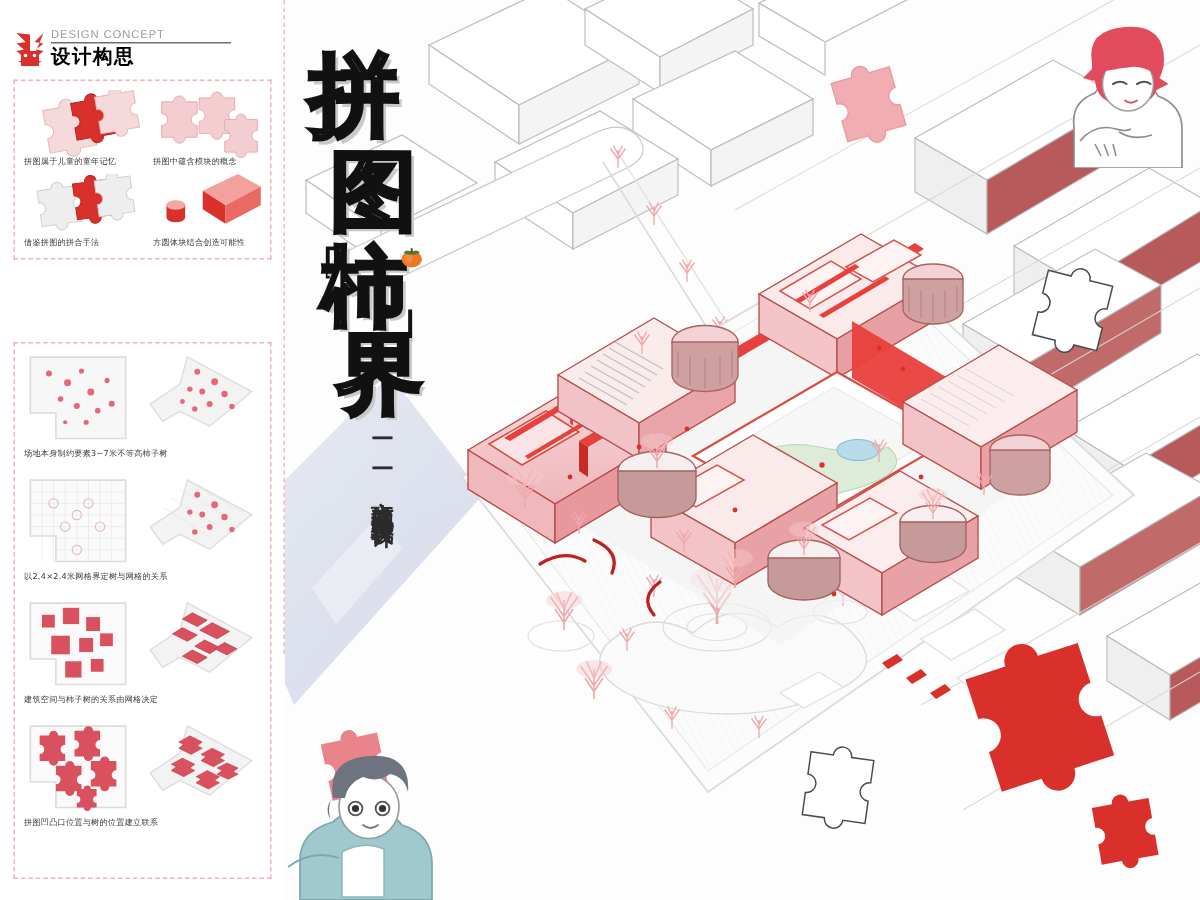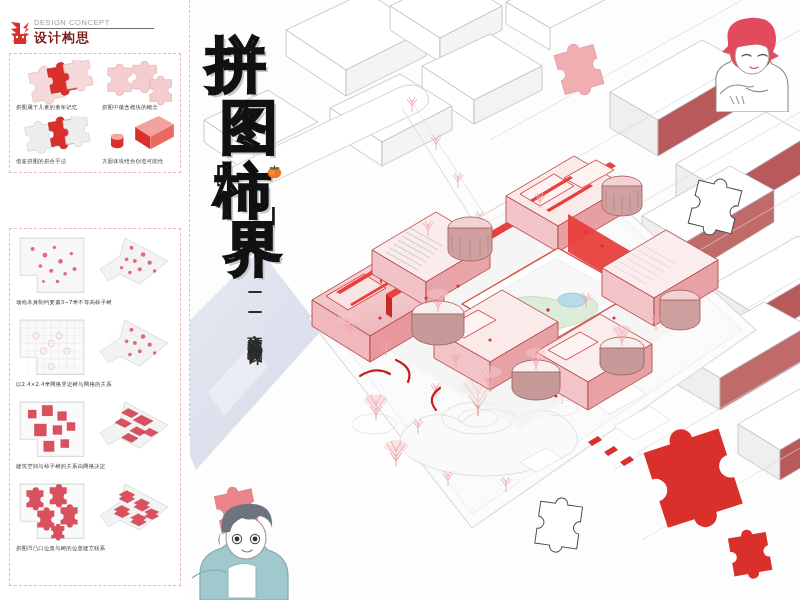--- a/index.html
+++ b/index.html
@@ -12,21 +12,21 @@
 
   
   #left-col{position:absolute;left:0;top:0;width:190px;height:436px;background:#ffffff;
             border-right:1px dashed #f0b9bd;box-sizing:border-box;}
 
   .sec-head{position:absolute;left:10px;width:170px;height:34px;}
   .sec-logo{position:absolute;left:0;top:4px;width:20px;height:24px;}
   .sec-en{position:absolute;left:24px;top:2px;font-size:7.5px;letter-spacing:.6px;color:#9a9a9a;
            font-family:"Liberation Sans",sans-serif;white-space:nowrap;}
   .sec-rule{position:absolute;left:24px;top:12px;width:120px;height:1px;background:#6f6f6f;}
-  .sec-cn{position:absolute;left:24px;top:13px;font-size:13px;font-weight:bold;color:#7f1d1d;
+  .sec-cn{position:absolute;left:24px;top:13px;font-size:13px;font-weight:bold;color:#000000;
           letter-spacing:1px;white-space:nowrap;font-family:Liberation Mono, monospace;}
 
   .panel-box{position:absolute;left:9px;border:1px dashed #f0b3b8;box-sizing:border-box;background:#fff;}
 
   .cap{position:absolute;font-size:5.4px;color:#3a3a3a;white-space:nowrap;
        font-family:"DejaVu Sans",sans-serif;letter-spacing:.2px;}
 
   .fig{position:absolute;}
 
   

